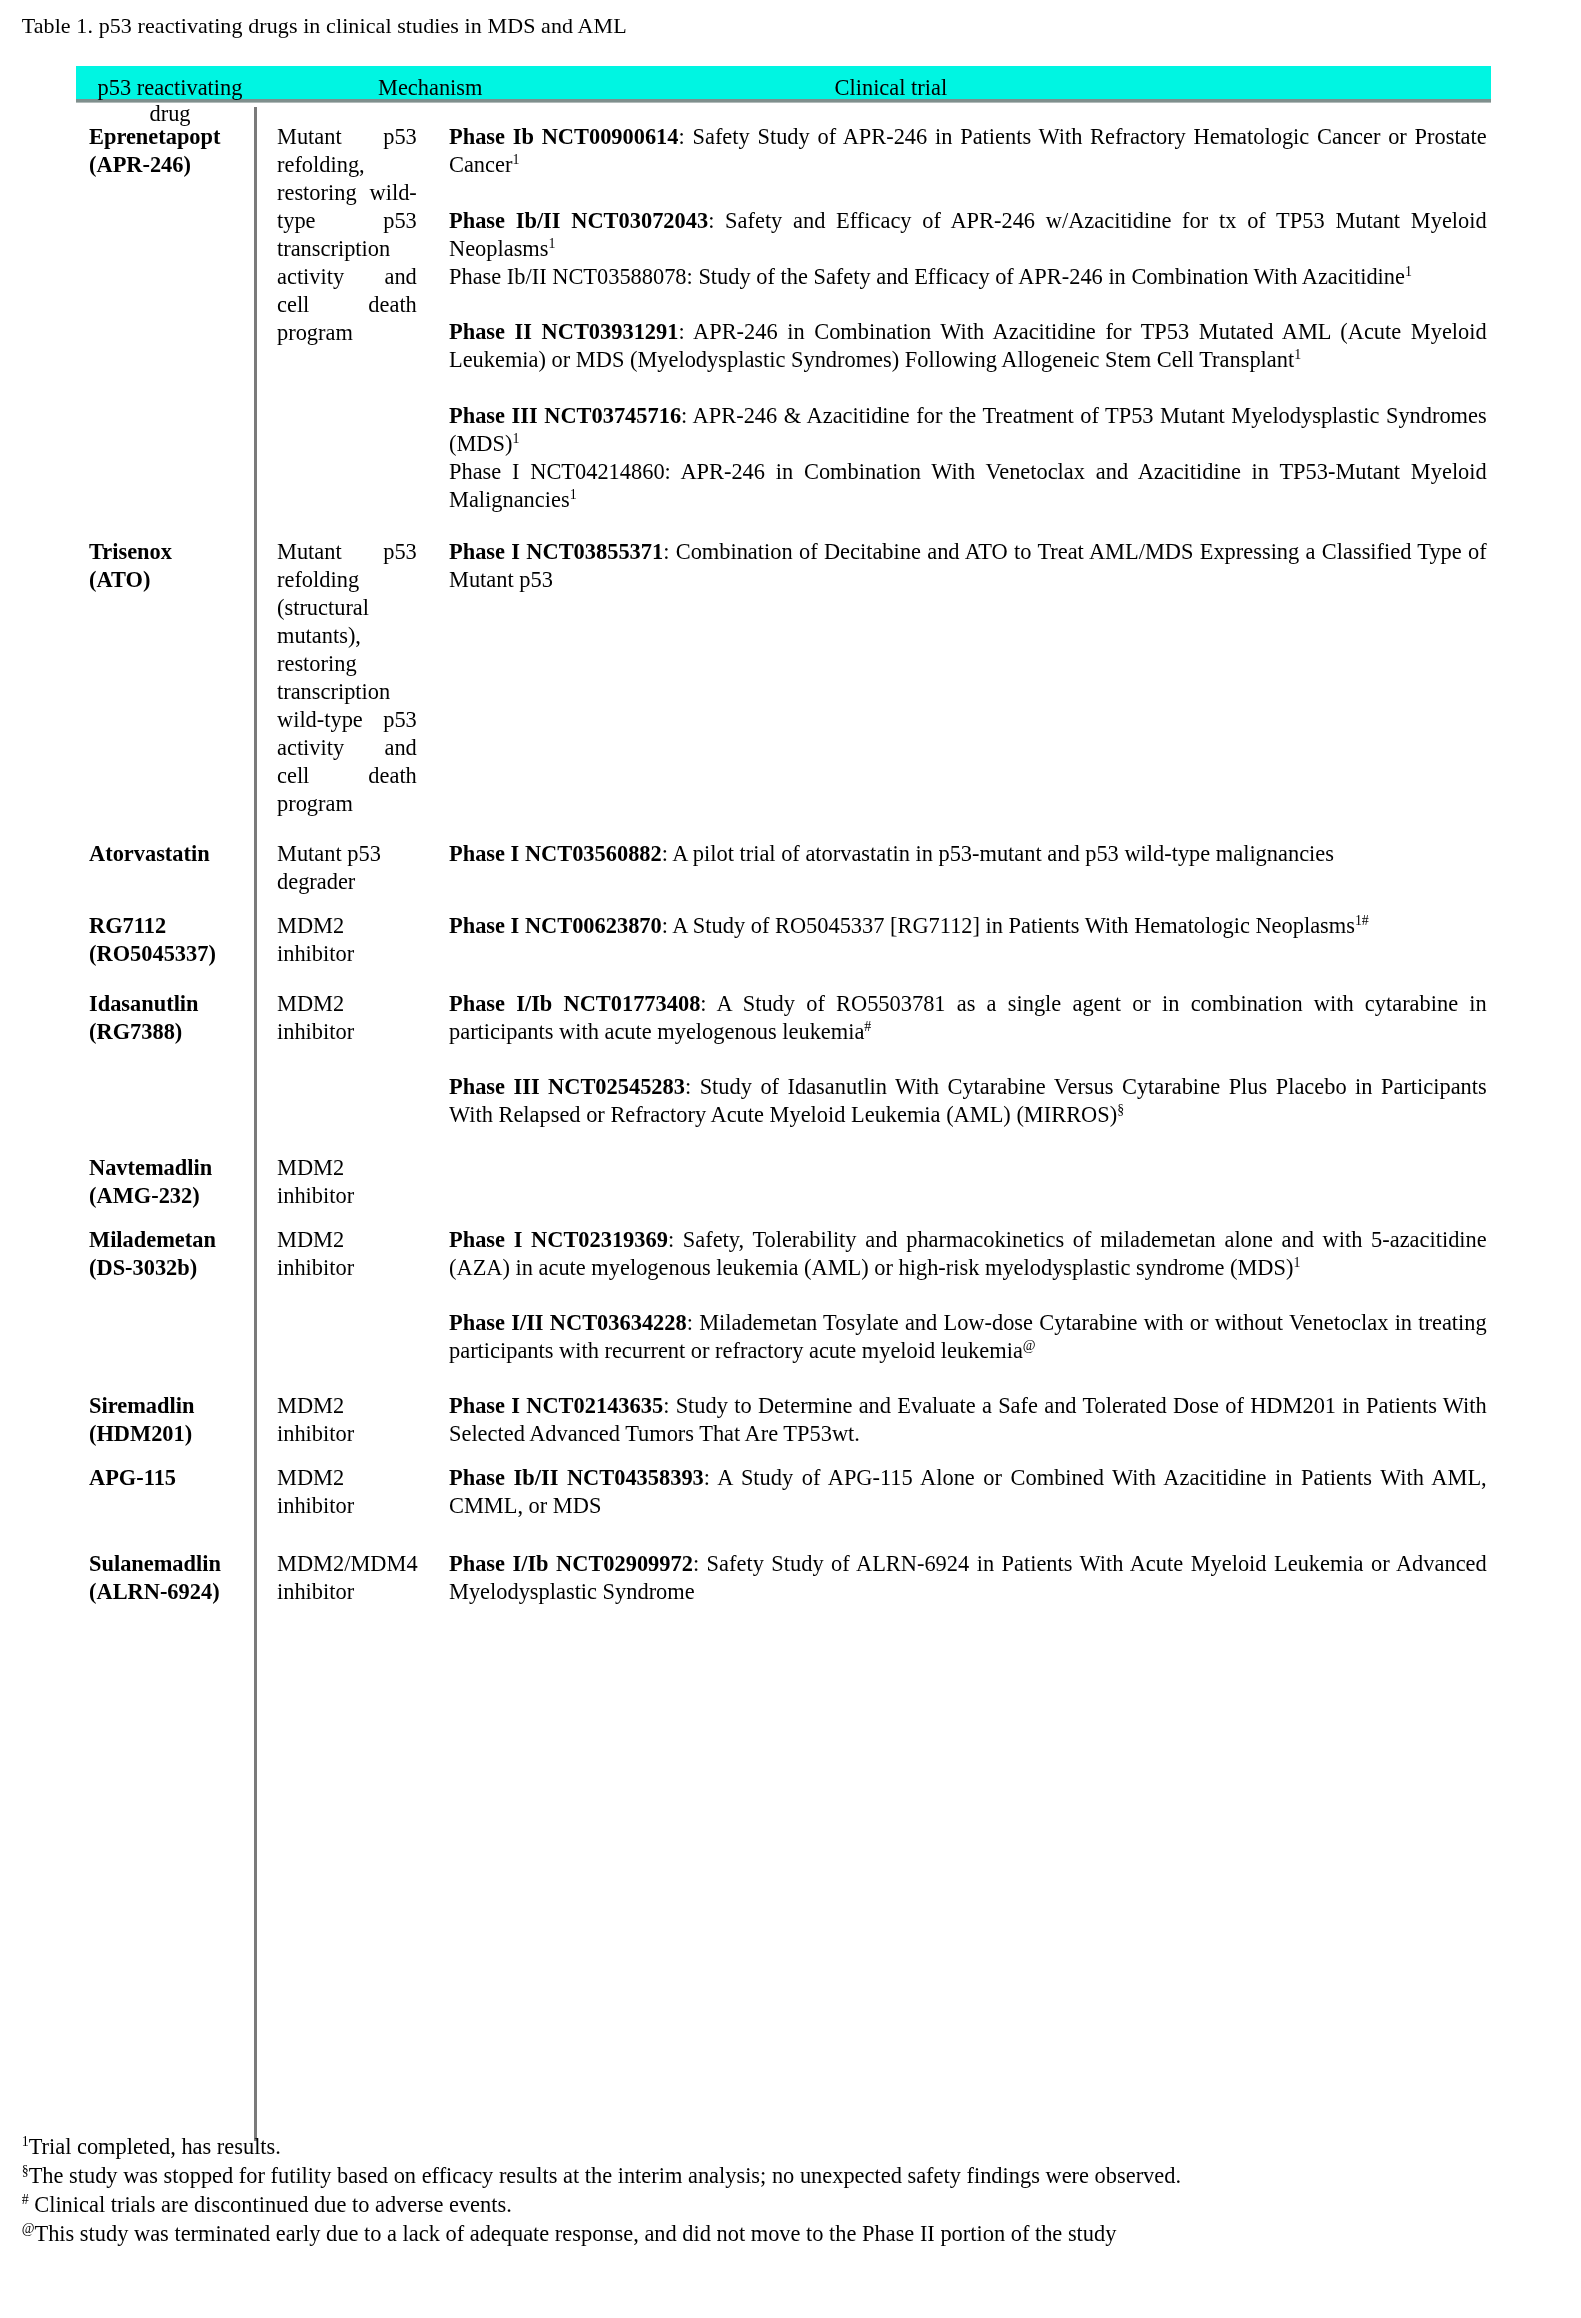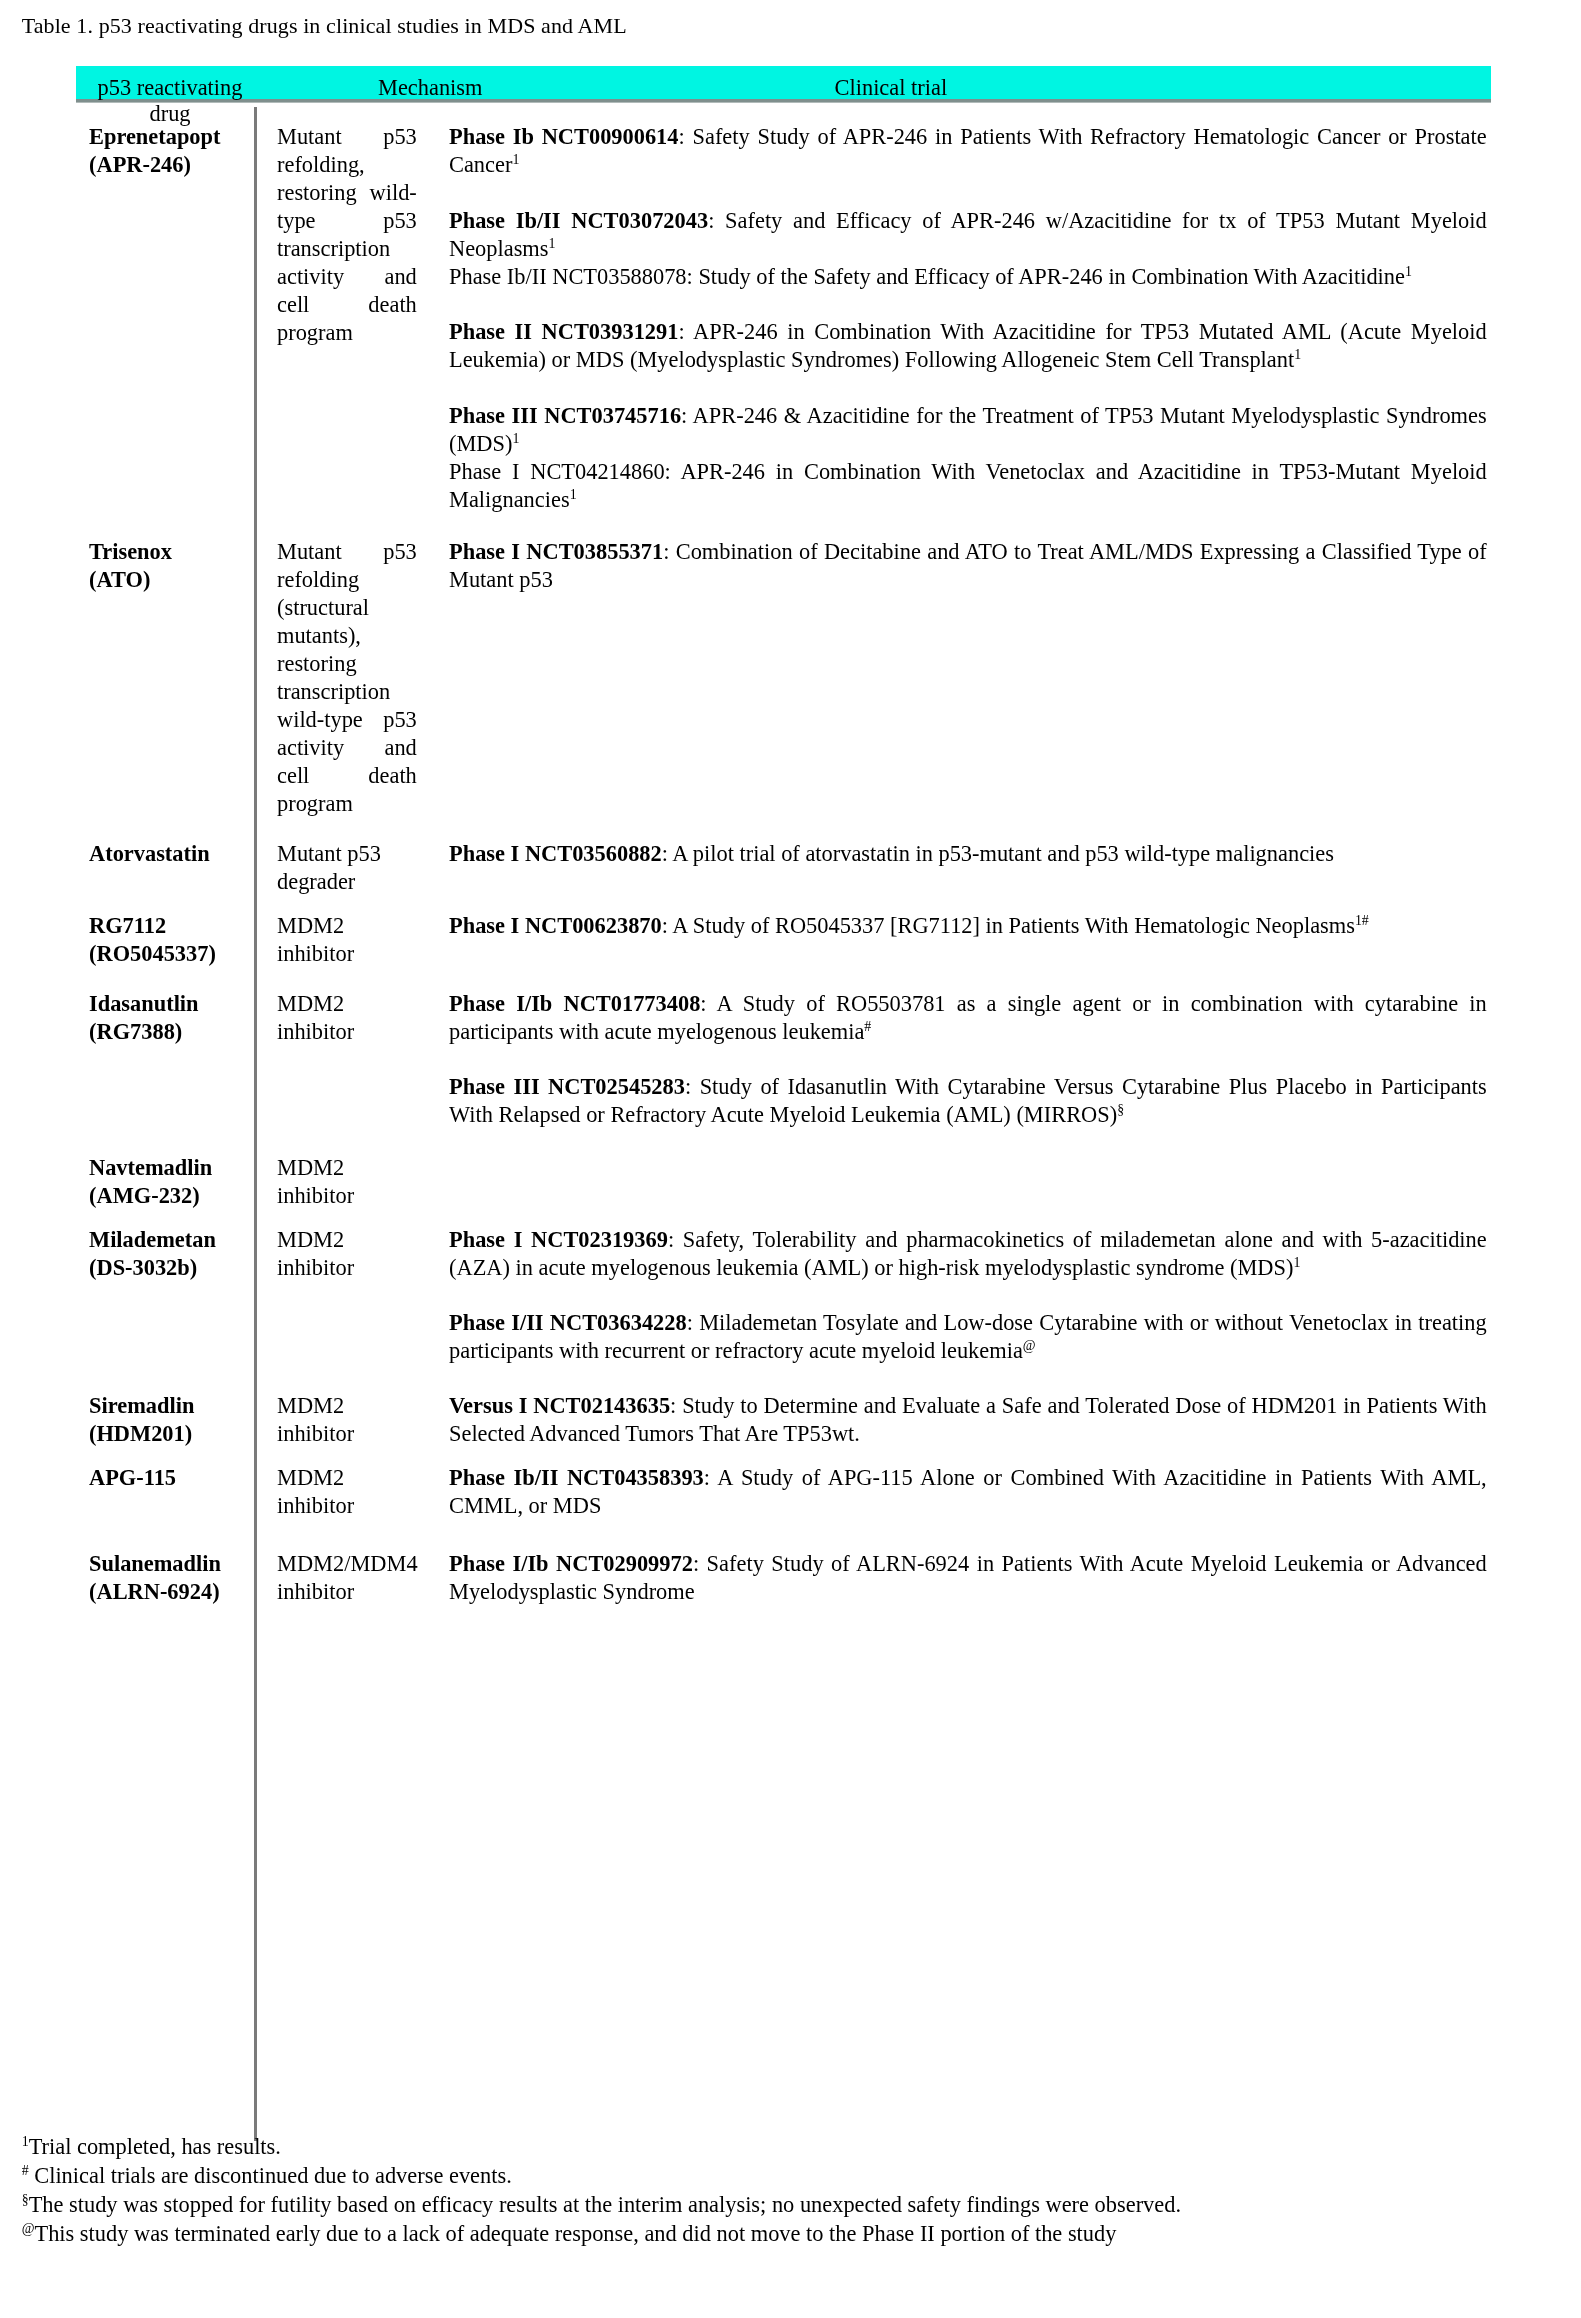--- a/index.html
+++ b/index.html
@@ -239,21 +239,21 @@
           </div>
         </div>
         <div style="height: 27.4px;"></div>
         <div class="row">
           <div class="c1">
             <div>Siremadlin</div>
             <div>(HDM201)</div>
           </div>
           <div class="c2 nojust">MDM2 inhibitor</div>
           <div class="c3">
-            <div class="trial"><span class="bold">Versus I NCT02143635</span><span>: Study to Determine and Evaluate a Safe and Tolerated Dose of HDM201 in Patients With Selected Advanced Tumors That Are TP53wt.</span></div>
+            <div class="trial"><span class="bold">Phase I NCT02143635</span><span>: Study to Determine and Evaluate a Safe and Tolerated Dose of HDM201 in Patients With Selected Advanced Tumors That Are TP53wt.</span></div>
           </div>
         </div>
         <div style="height: 16px;"></div>
         <div class="row">
           <div class="c1">
             <div>APG-115</div>
           </div>
           <div class="c2 nojust">MDM2 inhibitor</div>
           <div class="c3">
             <div class="trial"><span class="bold">Phase Ib/II NCT04358393</span><span>: A Study of APG-115 Alone or Combined With Azacitidine in Patients With AML, CMML, or MDS</span></div>
@@ -269,19 +269,19 @@
           <div class="c3">
             <div class="trial"><span class="bold">Phase I/Ib NCT02909972</span><span>: Safety Study of ALRN-6924 in Patients With Acute Myeloid Leukemia or Advanced Myelodysplastic Syndrome</span></div>
           </div>
         </div>
       </div>
 
   </div>
 
   <div class="footnotes" id="footnotes">
       <div class="fn"><sup>1</sup><span>Trial completed, has results.</span></div>
+      <div class="fn"><sup>§</sup><span>The study was stopped for futility based on efficacy results at the interim analysis; no unexpected safety findings were observed.</span></div>
       <div class="fn"><sup>#</sup><span> Clinical trials are discontinued due to adverse events.</span></div>
-      <div class="fn"><sup>§</sup><span>The study was stopped for futility based on efficacy results at the interim analysis; no unexpected safety findings were observed.</span></div>
       <div class="fn"><sup>@</sup><span>This study was terminated early due to a lack of adequate response, and did not move to the Phase II portion of the study</span></div>
     </div>
 
 </div>
 
 
 </body></html>

